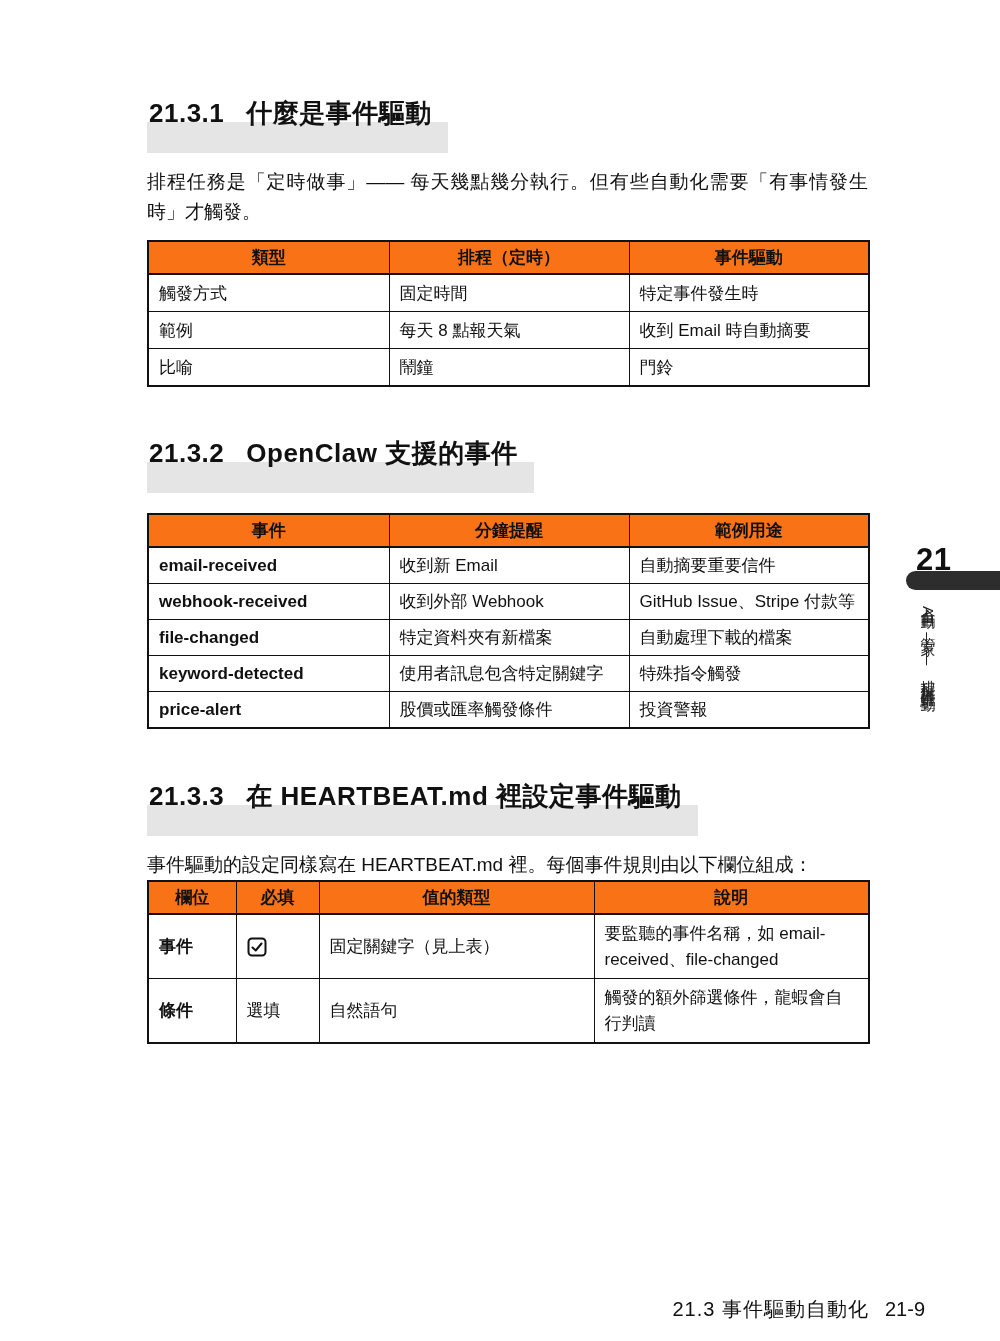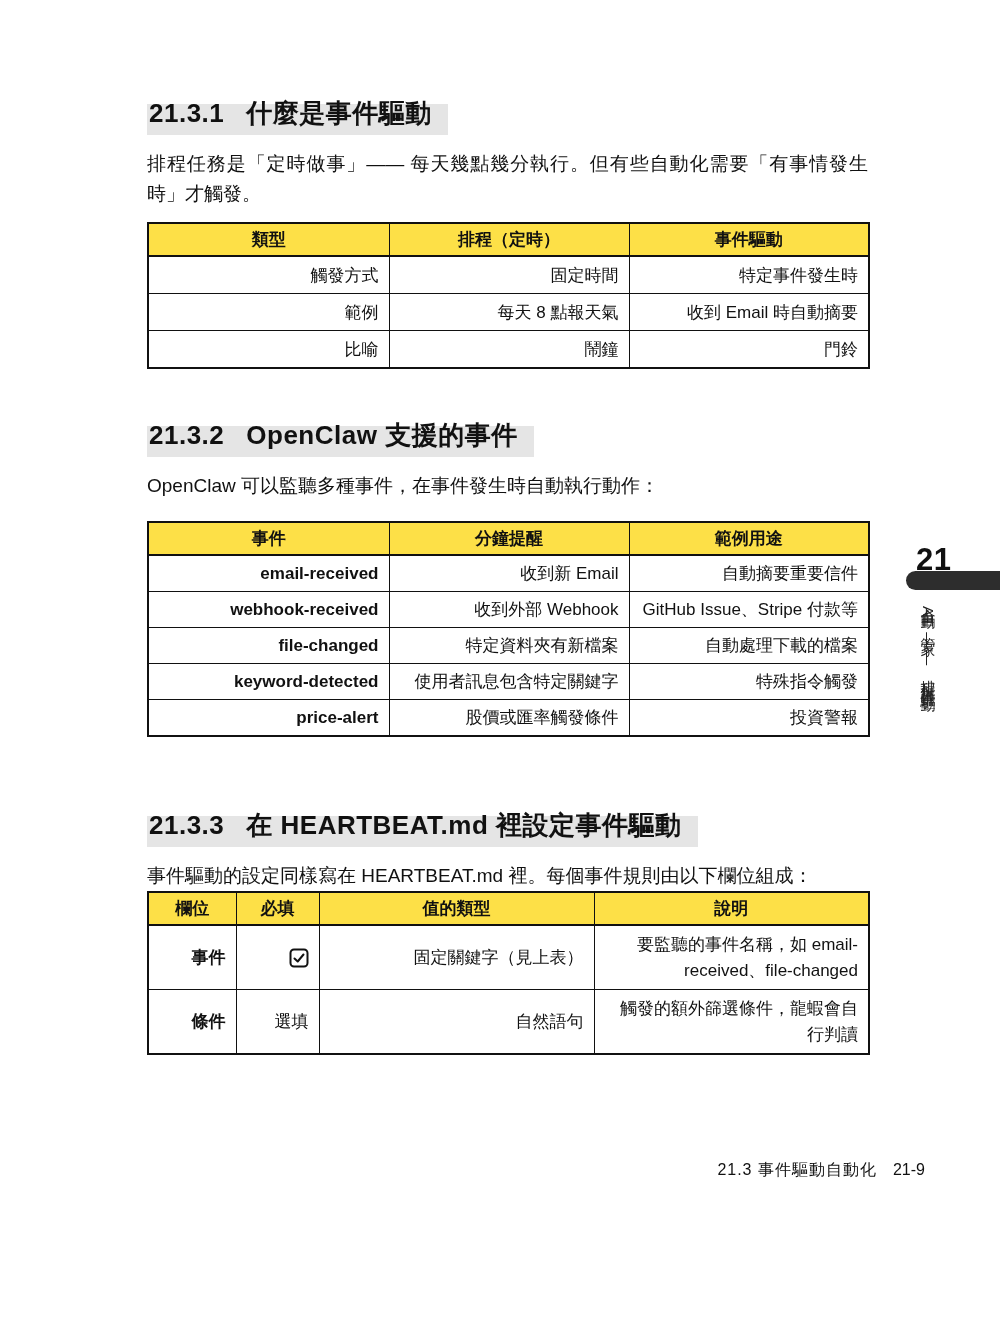--- a/index.html
+++ b/index.html
@@ -18,33 +18,33 @@
     left: 147px;
     top: 0;
     width: 721px;
   }
   
   .section-heading {
     display: inline-block;
     font-size: 26px;
     font-weight: bold;
     line-height: 34px;
-    padding: 0 16px 5px 2px;
+    padding: 0 16px 23px 2px;
     margin: 0;
     background-image: linear-gradient(#e5e5e5, #e5e5e5);
     background-repeat: no-repeat;
     background-size: 100% 31px;
     background-position: 0 bottom;
     white-space: nowrap;
     letter-spacing: 0.5px;
   }
   .section-heading .sec-num { margin-right: 22px; }
   #heading-1 { margin-top: 96px; }
   #heading-2 { margin-top: 49px; }
-  #heading-3 { margin-top: 71px; }
+  #heading-3 { margin-top: 50px; }
   
   .body-par {
     margin: 14px 0 0 0;
     font-size: 19px;
     line-height: 30px;
     text-align: justify;
   }
   
   table.doc-table {
     border-collapse: collapse;
@@ -56,27 +56,27 @@
   #table-1 { margin-top: 13px; }
   #table-2 { margin-top: 20px; }
   #table-3 { }
   table.doc-table th, table.doc-table td {
     border: 1px solid #111;
     padding: 0 10px;
     vertical-align: middle;
     overflow: hidden;
   }
   table.doc-table th {
-    background: #fde047;
+    background: #f97316;
     font-weight: bold;
     text-align: center;
     height: 31px;
     border-bottom-width: 2px;
   }
-  table.doc-table td { height: 35px; text-align: right; }
+  table.doc-table td { height: 35px; text-align: left; }
   #table-1 td { height: 36px; }
   #table-3 td { height: 63px; line-height: 26px; }
   td.key { font-weight: bold; }
   td.center { text-align: center; }
   td.justify { text-align: justify; }
   
   .checkbox-icon { display: inline-block; vertical-align: middle; }
   
   .chapter-number {
     position: absolute;
@@ -103,23 +103,23 @@
     writing-mode: vertical-rl;
     text-orientation: mixed;
     font-size: 15px;
     letter-spacing: 3px;
     line-height: 22px;
     color: #222;
   }
   
   .page-footer {
     position: absolute;
-    top: 1160px;
+    top: 1296px;
     right: 75px;
-    font-size: 16px;
+    font-size: 20px;
     letter-spacing: 1px;
     white-space: nowrap;
   }
   .page-footer .folio { margin-left: 16px; letter-spacing: 0; }
 </style>
 </head>
 <body>
 
 <div class="content">
 
@@ -158,21 +158,20 @@
         <td>門鈴</td>
       </tr>
     </tbody>
   </table>
 
   
   <div>
   <h2 class="section-heading" id="heading-2"><span class="sec-num">21.3.2</span><span>OpenClaw 支援的事件</span></h2>
   </div>
 
-  <p class="body-par">OpenClaw 可以監聽多種事件，在事件發生時自動執行動作：</p>
 
   <table class="doc-table" id="table-2">
     <colgroup>
         <col style="width:241px">
         <col style="width:240px">
         <col style="width:240px">
       </colgroup>
     <thead>
       <tr>
         <th>事件</th>

